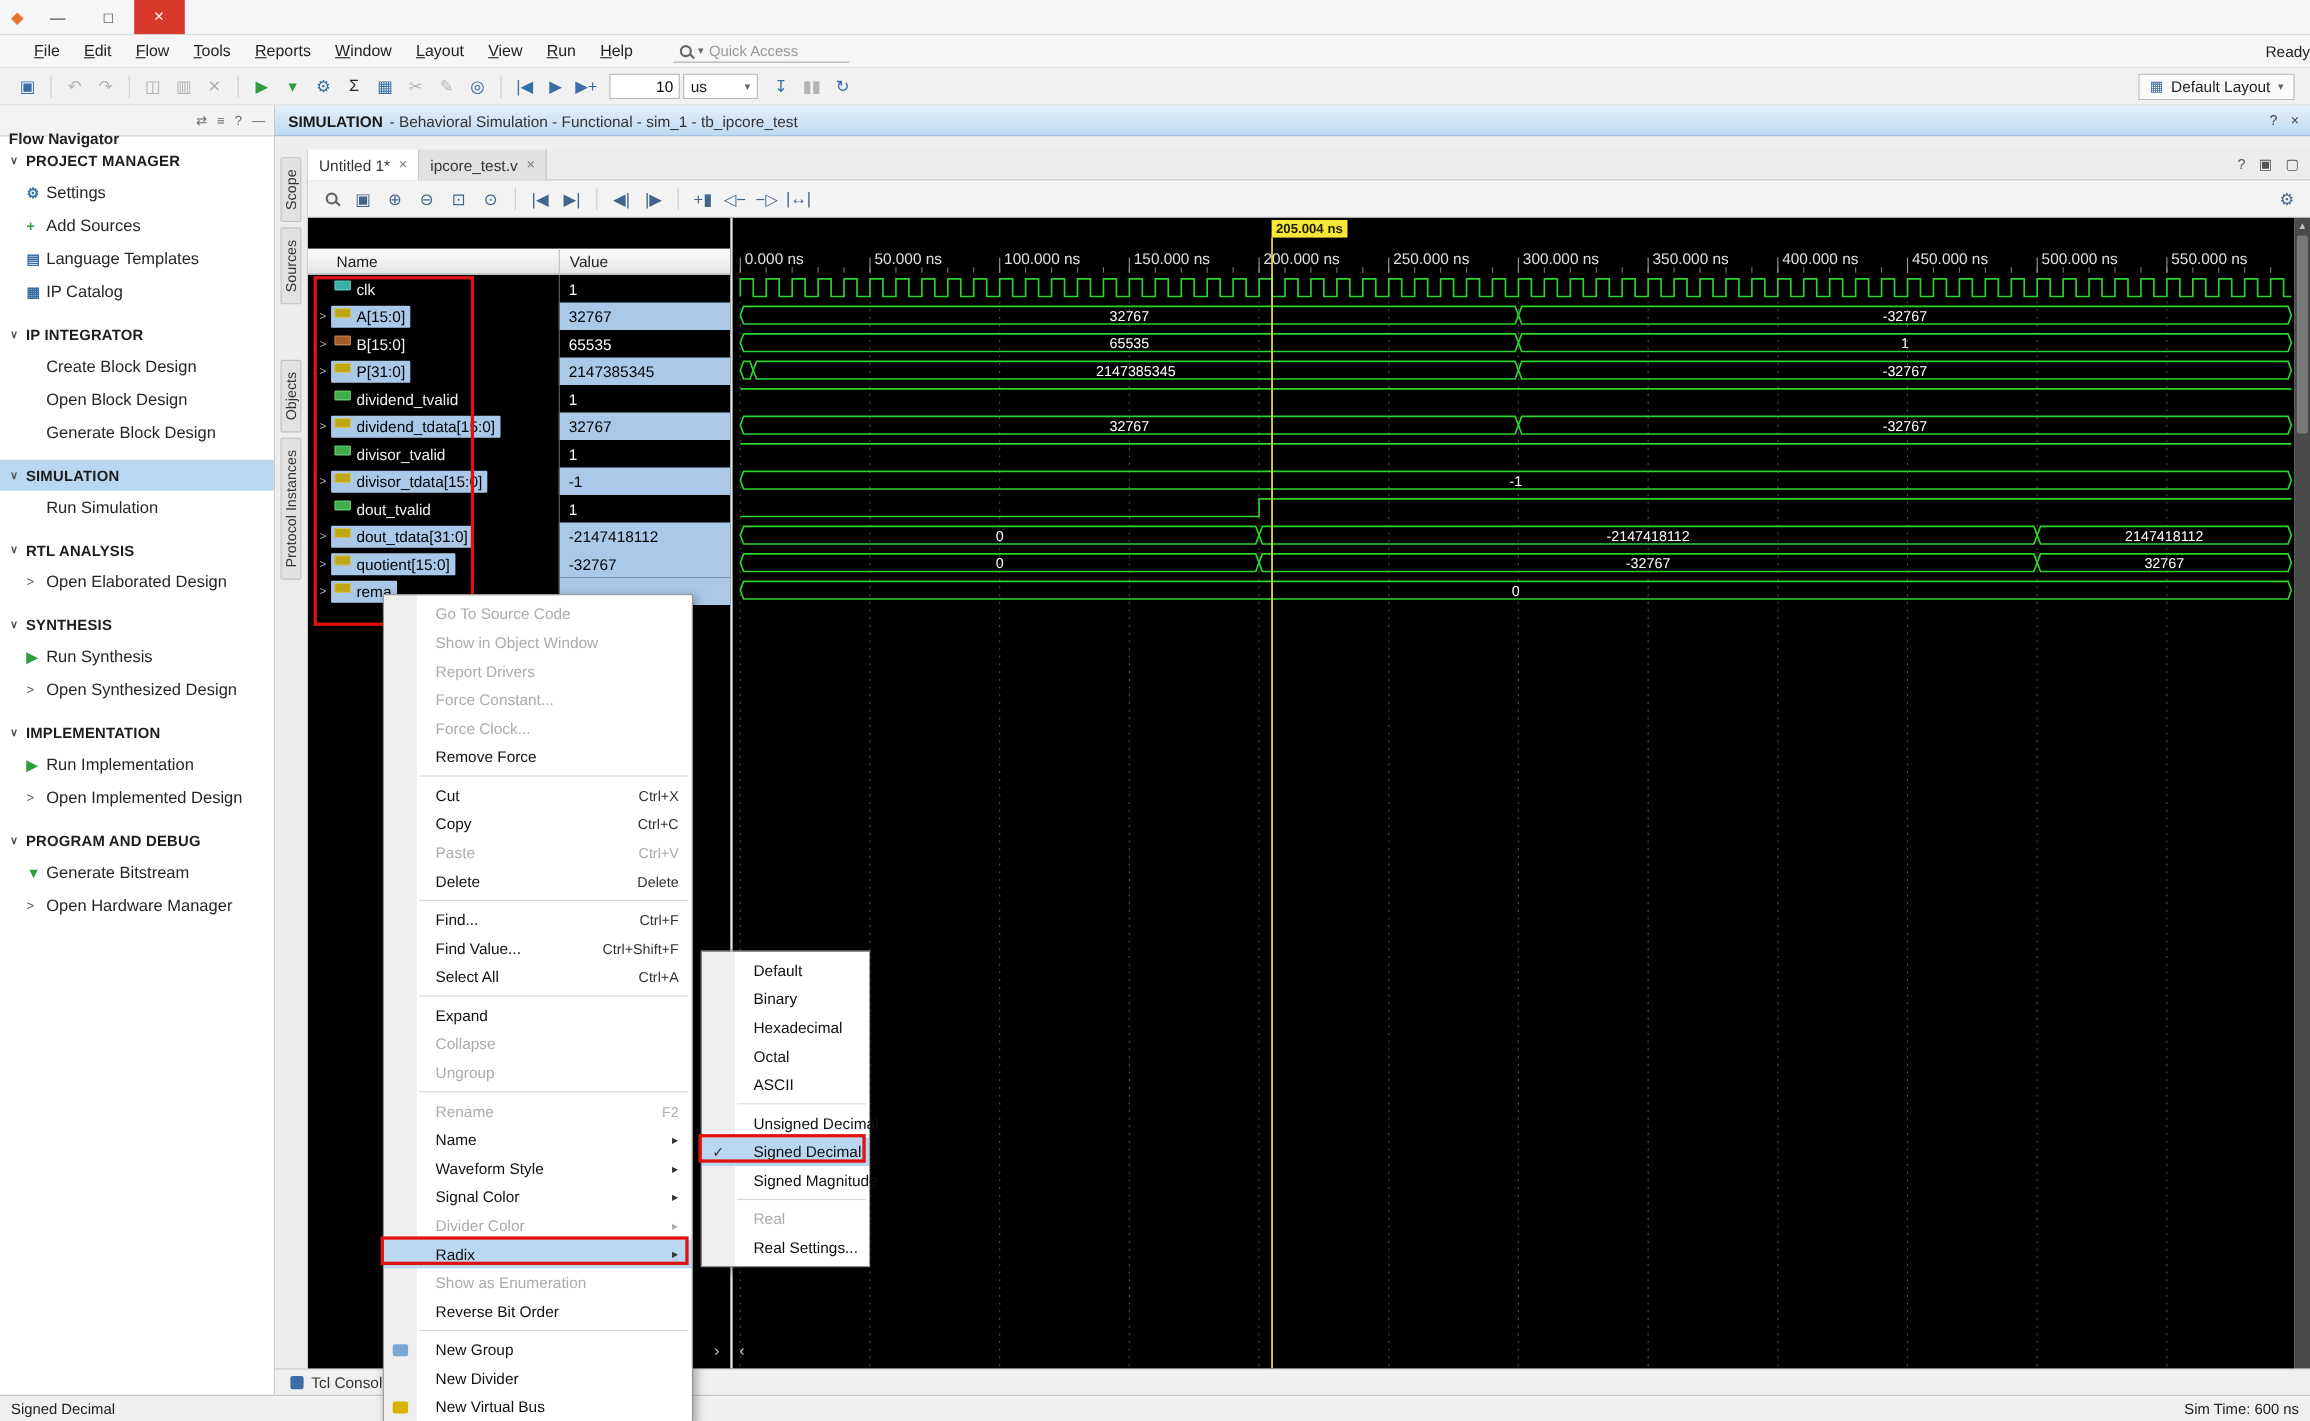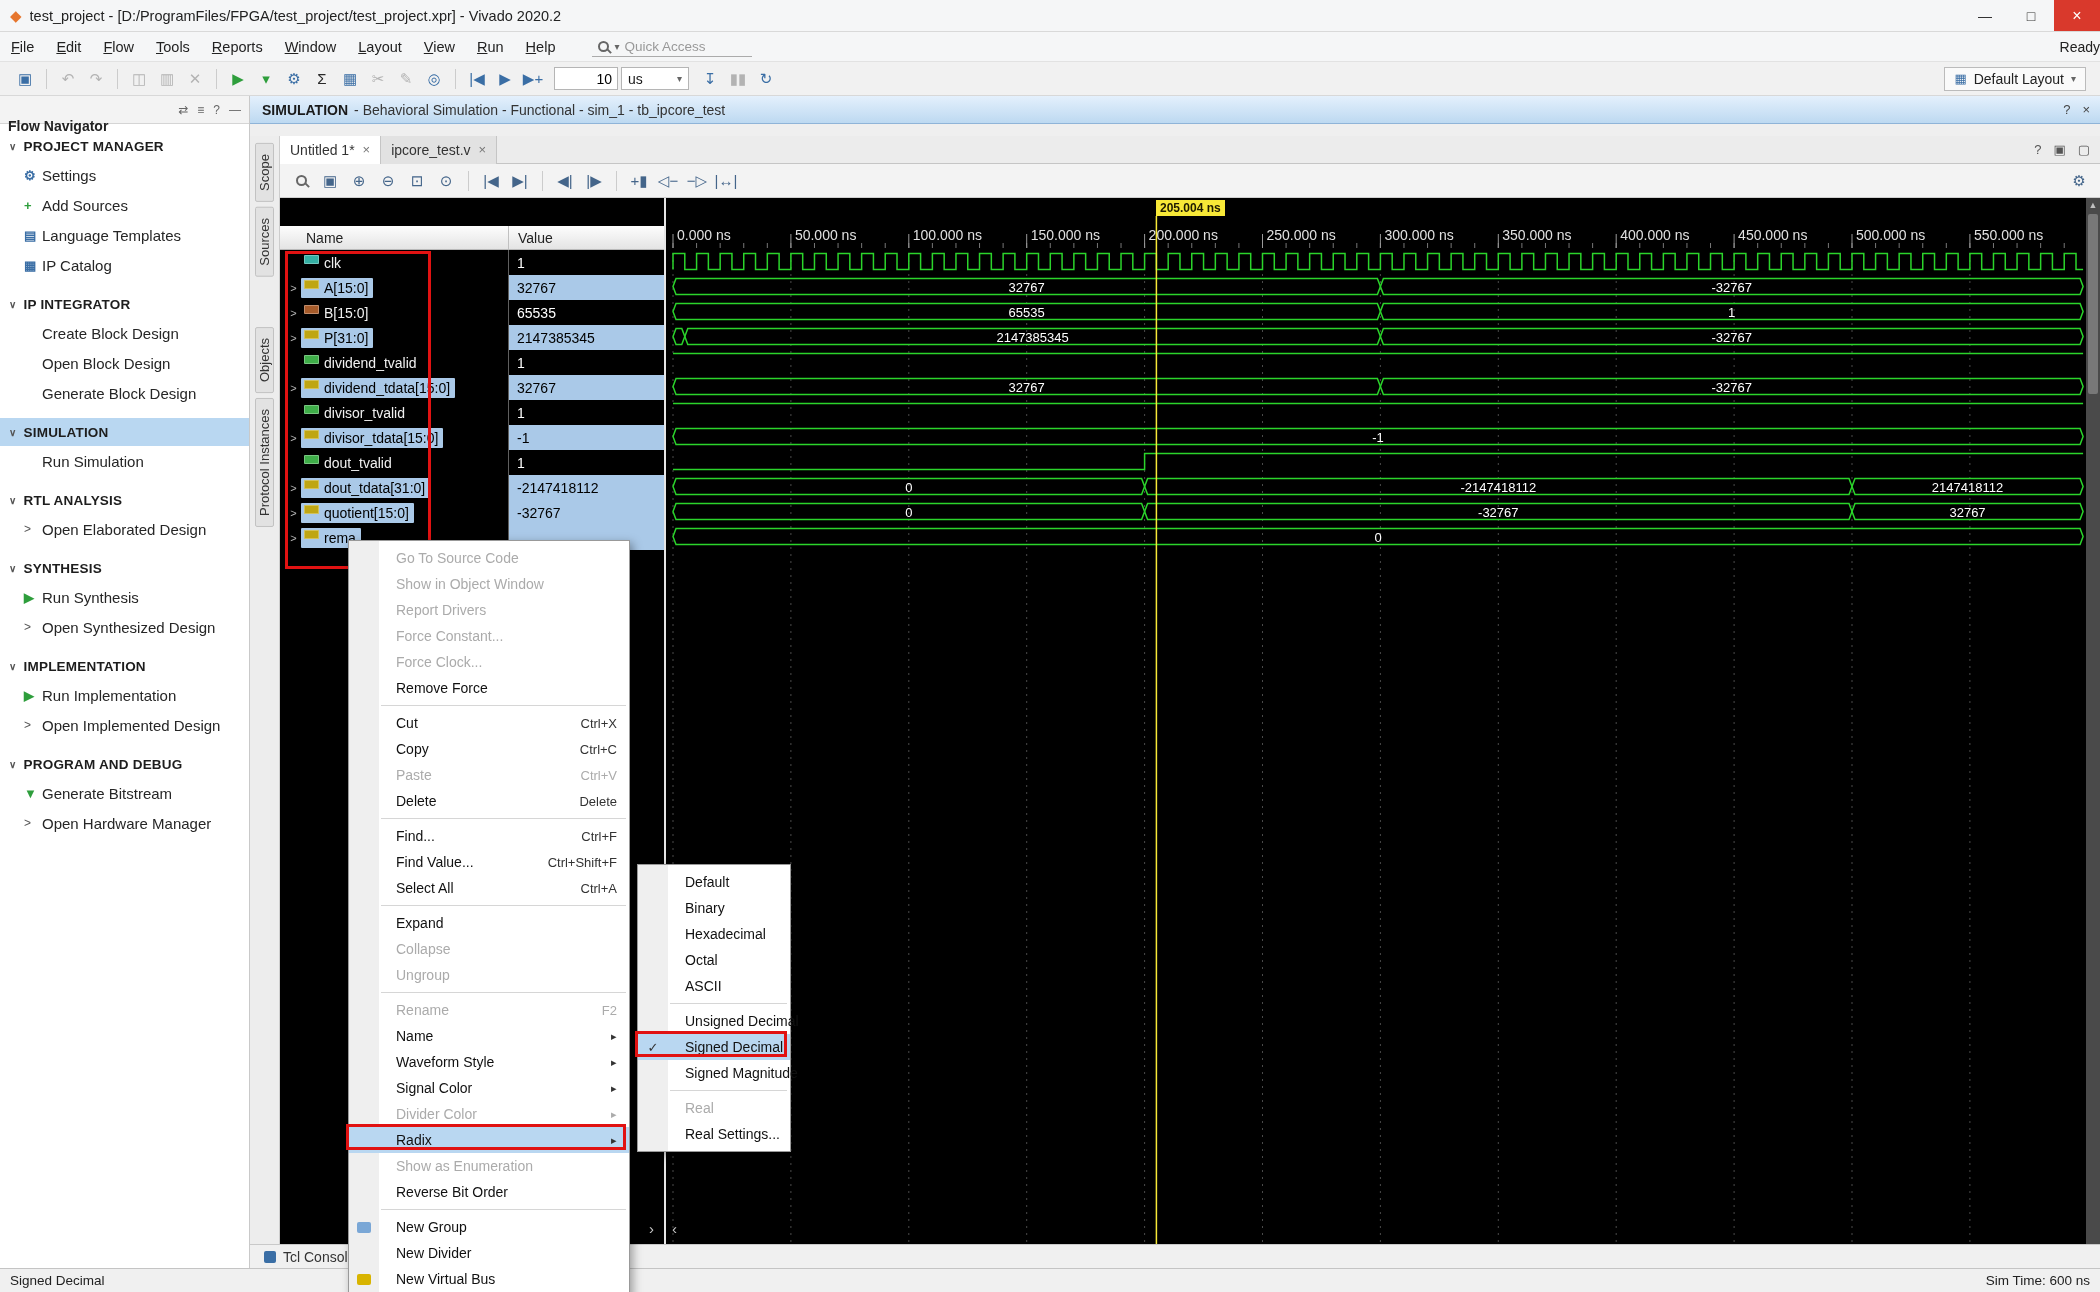--- a/index.html
+++ b/index.html
@@ -8,21 +8,21 @@
 
   
   .titlebar{height:32px;background:#f5f6f7;border-bottom:1px solid #d9d9d9;display:flex;align-items:center;}
   .tb-logo{color:#e6762e;font-size:15px;margin:0 8px 0 10px;}
   .tb-title{font-size:14.5px;color:#222;flex:1;white-space:nowrap;overflow:hidden;}
   .tb-controls{display:flex;height:100%;}
   .tb-btn{width:46px;display:flex;align-items:center;justify-content:center;font-size:14px;color:#333;}
   .tb-btn.close{background:#d9392c;color:#fff;font-size:16px;}
 
   
-  .menubar{height:30px;background:#f5f6f7;border-bottom:1px solid #e2e2e2;display:flex;align-items:center;padding-left:0;}
+  .menubar{height:30px;background:#f5f6f7;border-bottom:1px solid #e2e2e2;display:flex;align-items:center;padding-left:20px;}
   .menu-item{display:inline-block;padding:0 11px;font-size:14.5px;color:#222;}
   .menu-item::first-letter{text-decoration:underline;}
   .qa{display:inline-flex;align-items:center;gap:5px;margin-left:26px;border-bottom:1px solid #ababab;padding:2px 6px;width:160px;}
   .qa-text{font-size:13.5px;color:#999;}
   .qa-caret,.caret{font-size:10px;color:#666;}
   .mb-ready{margin-left:auto;font-size:14px;color:#222;}
   .ic-mag{width:11px;height:11px;border:2px solid #666;border-radius:50%;position:relative;display:inline-block;flex:none;}
   .ic-mag::after{content:"";position:absolute;width:6px;height:2px;background:#666;transform:rotate(45deg);right:-5px;bottom:-2px;}
 
   
@@ -131,21 +131,20 @@
 
   
   .redbox{position:absolute;border:3px solid #e11212;z-index:150;pointer-events:none;}
   .redbox.under{z-index:60;}
 </style>
 </head>
 <body>
 
 <div class="titlebar">
   <span class="tb-logo">◆</span>
-  <span class="tb-title">test_project - [D:/ProgramFiles/FPGA/test_project/test_project.xpr] - Vivado 2020.2</span>
   <span class="tb-controls">
     <span class="tb-btn">—</span>
     <span class="tb-btn">□</span>
     <span class="tb-btn close">×</span>
   </span>
 </div>
 
 <div class="menubar">
   <span class="mb-items"><span class="menu-item">File</span><span class="menu-item">Edit</span><span class="menu-item">Flow</span><span class="menu-item">Tools</span><span class="menu-item">Reports</span><span class="menu-item">Window</span><span class="menu-item">Layout</span><span class="menu-item">View</span><span class="menu-item">Run</span><span class="menu-item">Help</span></span>
   <span class="qa">

